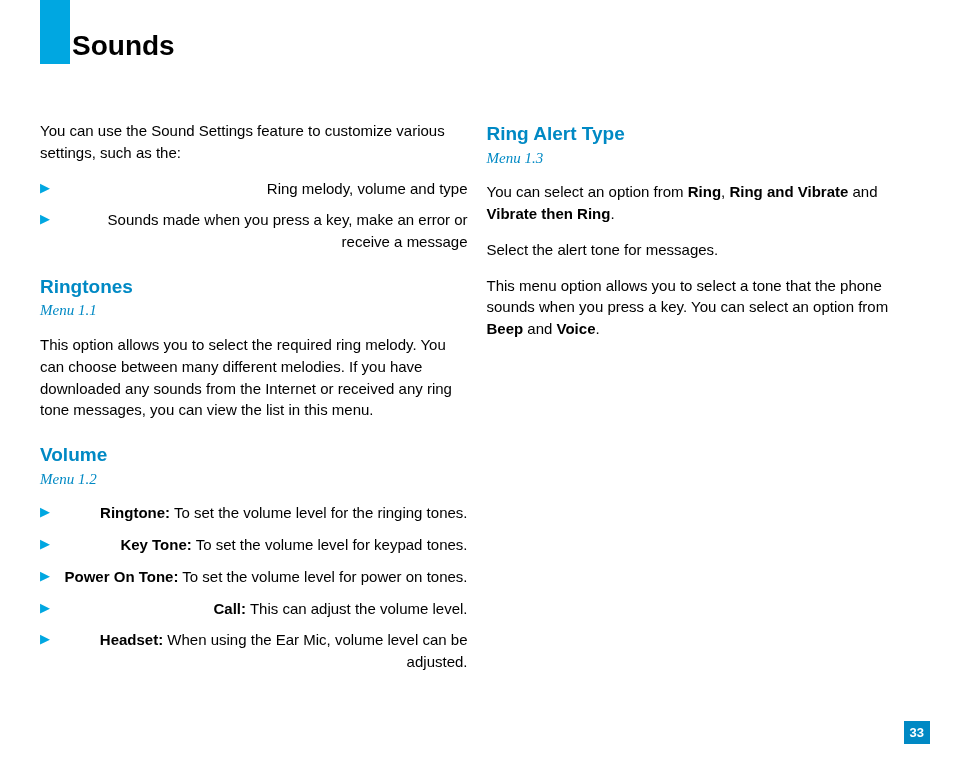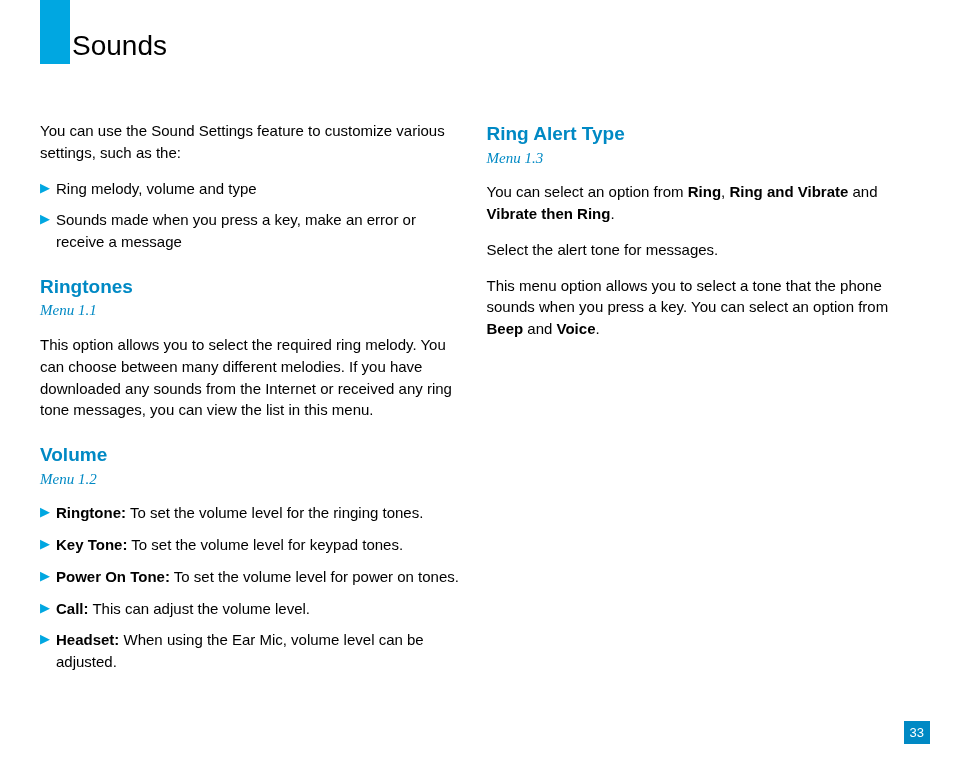--- a/index.html
+++ b/index.html
@@ -21,21 +21,21 @@
       left: 40px;
       width: 30px;
       height: 64px;
       background: #00a7e1;
     }
     .page-title {
       position: absolute;
       top: 30px;
       left: 72px;
       font-size: 28px;
-      font-weight: normal;
+      font-weight: bold;
       color: #000;
     }
     .content {
       position: absolute;
       top: 120px;
       left: 40px;
       right: 40px;
       display: flex;
       gap: 19px;
     }
@@ -54,20 +54,21 @@
     }
     .bullet-icon {
       color: #00a7e1;
       margin-right: 6px;
       font-size: 13px;
       line-height: 1.6;
       flex-shrink: 0;
     }
     .bullet-text {
       flex: 1;
+      text-align: right;
     }
     .section-header {
       display: flex;
       justify-content: space-between;
       align-items: baseline;
       margin-top: 20px;
       margin-bottom: 12px;
       flex-direction: column;
     }
     .section-title {
@@ -86,21 +87,21 @@
     }
     .bold {
       font-weight: bold;
     }
     .page-number {
       position: absolute;
       bottom: 20px;
       right: 24px;
       background: #0089c4;
       color: #fff;
-      font-weight: normal;
+      font-weight: bold;
       font-size: 13px;
       padding: 4px 6px;
     }
   </style>
 </head>
 <body>
 
 <div class="header-bar"></div>
 <h1 class="page-title">Sounds</h1>
 

